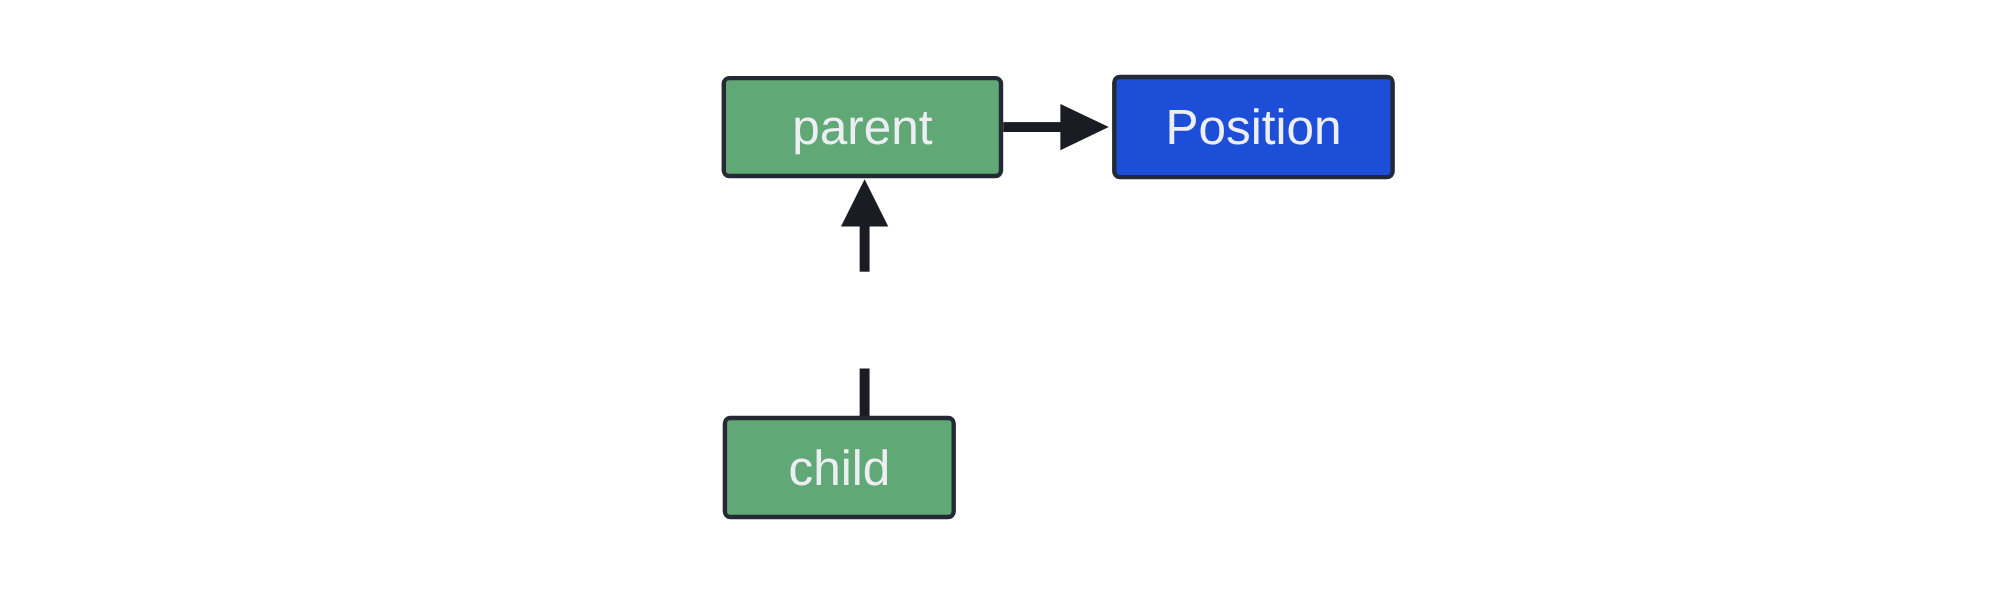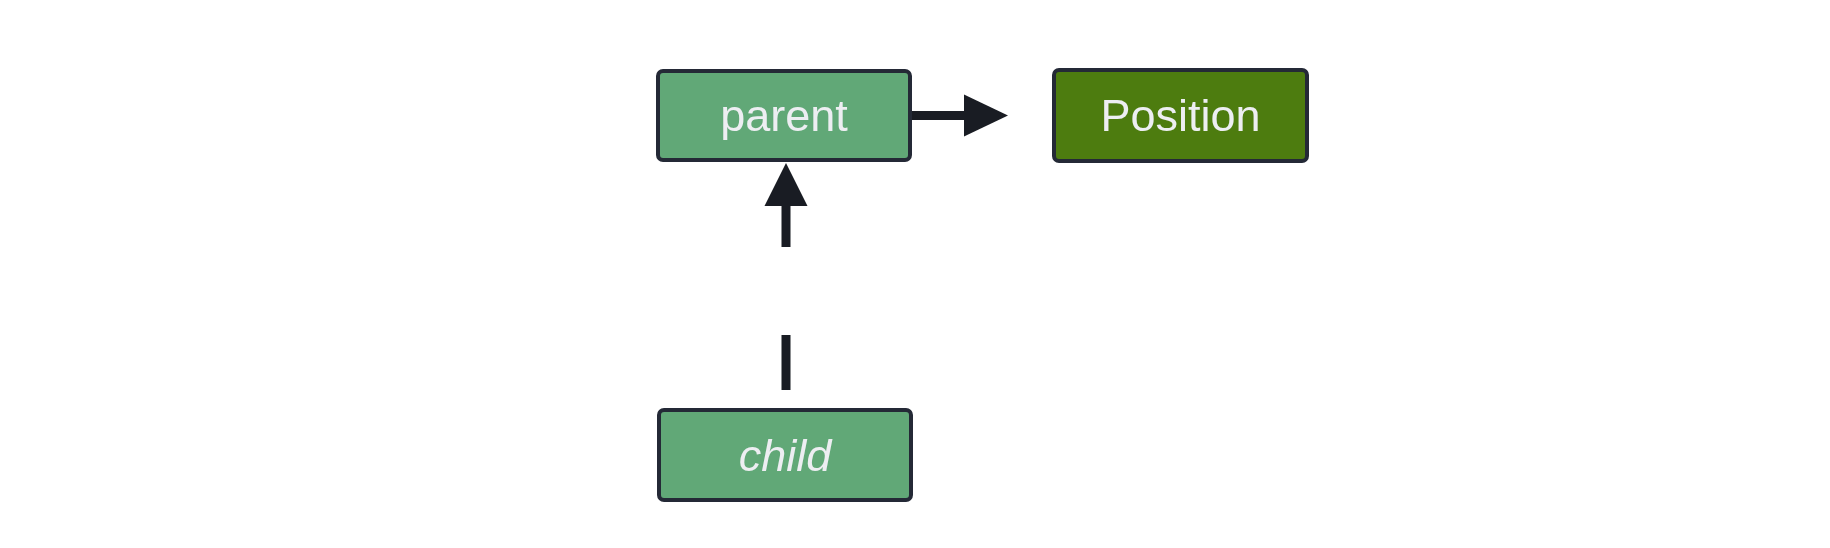--- a/index.html
+++ b/index.html
@@ -23,26 +23,26 @@
     display: flex;
     align-items: center;
     justify-content: center;
     color: #EDEEF2;
     font-size: 45px;
     font-weight: 400;
     line-height: 1;
     white-space: nowrap;
   }
   .node--green { background: #61A877; }
-  .node--blue  { background: #4d7c0f; margin-left: 41px; }
+  .node--blue  { background: #1d4ed8; }
 
   .node-parent   { left: 656px;  top: 69px;  width: 256px; height: 93px; text-align: right; }
   .node-position { left: 1011px; top: 68px;  width: 257px; height: 95px; }
   .node-childof  { left: 657px;  top: 245px; width: 256px; height: 92px; }
-  .node-child    { left: 657px;  top: 408px; width: 256px; height: 94px; font-style: italic; }
+  .node-child    { left: 657px;  top: 378px; width: 212px; height: 94px; }
 
   .edges-layer {
     position: absolute;
     left: 0; top: 0;
     width: 1830px;
     height: 548px;
     pointer-events: none;
   }
   .edge { fill: #191C23; }
 </style>

